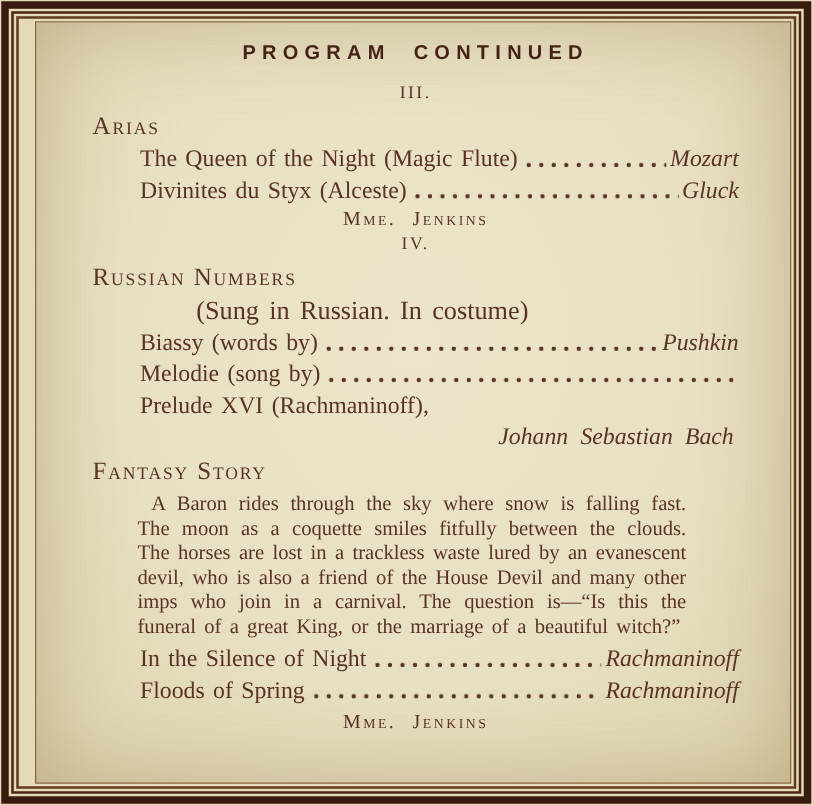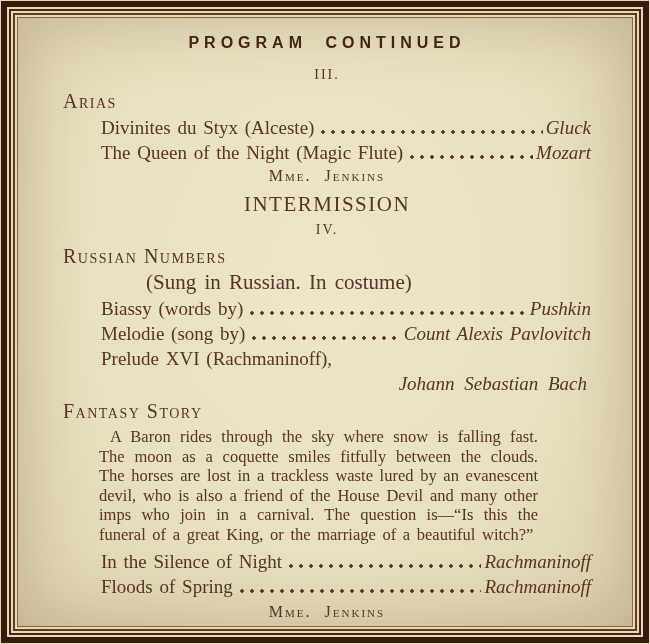--- a/index.html
+++ b/index.html
@@ -10,21 +10,21 @@
     color:#5a3226;
     -webkit-font-smoothing:antialiased;
   }
   
   .f1{position:absolute;left:1px;top:1px;right:1px;bottom:1px;
       border:6px solid #381b0e;padding:2px;box-sizing:border-box;}
   .f2{height:100%;border:2px solid #4a2412;padding:2px;box-sizing:border-box;}
   .f3{height:100%;border:2px solid #5f3a1d;padding:2px;box-sizing:border-box;}
   .f4{height:100%;border:1px solid #8a6540;box-sizing:border-box;
       background:radial-gradient(ellipse at 50% 42%, #ede5c9 0%, #e8e0c2 55%, #ddd2ae 100%);
-      box-shadow:inset 0 0 70px rgba(110,80,35,.28);}
+      box-shadow:inset 0 0 70px rgba(110,80,35,.28);margin-left:11px;}
   .content{height:100%;box-sizing:border-box;padding:14px 41px 0 45px;position:relative;}
 
   .hdr{
     text-align:center;
     font-family:"Liberation Sans","DejaVu Sans",sans-serif;
     font-weight:700;font-size:16px;letter-spacing:5px;word-spacing:9px;
     color:#442215;margin:2px 0 15px 0;
   }
   .roman{text-align:center;font-size:14px;letter-spacing:2px;margin:0 0 7px 0;}
   .label{
@@ -65,51 +65,49 @@
     <div class="content">
 
       <div class="hdr">PROGRAM CONTINUED</div>
 
       <div class="roman">III.</div>
 
       <div class="label">Arias</div>
 
       <div class="entries">
         <div class="row">
+          <span class="etitle">The Queen of the Night (Magic Flute)</span>
+          <span class="leader"></span>
+          <span class="composer">Mozart</span>
+        </div>
+        <div class="row">
           <span class="etitle">Divinites du Styx (Alceste)</span>
           <span class="leader"></span>
           <span class="composer">Gluck</span>
-        </div>
-        <div class="row">
-          <span class="etitle">The Queen of the Night (Magic Flute)</span>
-          <span class="leader"></span>
-          <span class="composer">Mozart</span>
         </div>
       </div>
 
       <div class="performer">Mme. Jenkins</div>
 
-      <div class="intermission">INTERMISSION</div>
 
       <div class="roman">IV.</div>
 
       <div class="label">Russian Numbers</div>
 
       <div class="note">(Sung in Russian.  In costume)</div>
 
       <div class="entries">
         <div class="row">
           <span class="etitle">Biassy (words by)</span>
           <span class="leader"></span>
           <span class="composer">Pushkin</span>
         </div>
         <div class="row">
           <span class="etitle">Melodie (song by)</span>
           <span class="leader"></span>
-          <span class="composer">Count Alexis Pavlovitch</span>
         </div>
         <div class="plainline">Prelude XVI (Rachmaninoff),</div>
         <div class="rightline">Johann Sebastian Bach</div>
       </div>
 
       <div class="label" style="margin-top:3px;">Fantasy Story</div>
 
       <div class="story">A Baron rides through the sky where snow is falling fast.  The moon as a coquette smiles fitfully between the clouds.  The horses are lost in a trackless waste lured by an evanescent devil, who is also a friend of the House Devil and many other imps who join in a carnival.  The question is—“Is this the funeral of a great King, or the marriage of a beautiful witch?”</div>
 
       <div class="entries">

